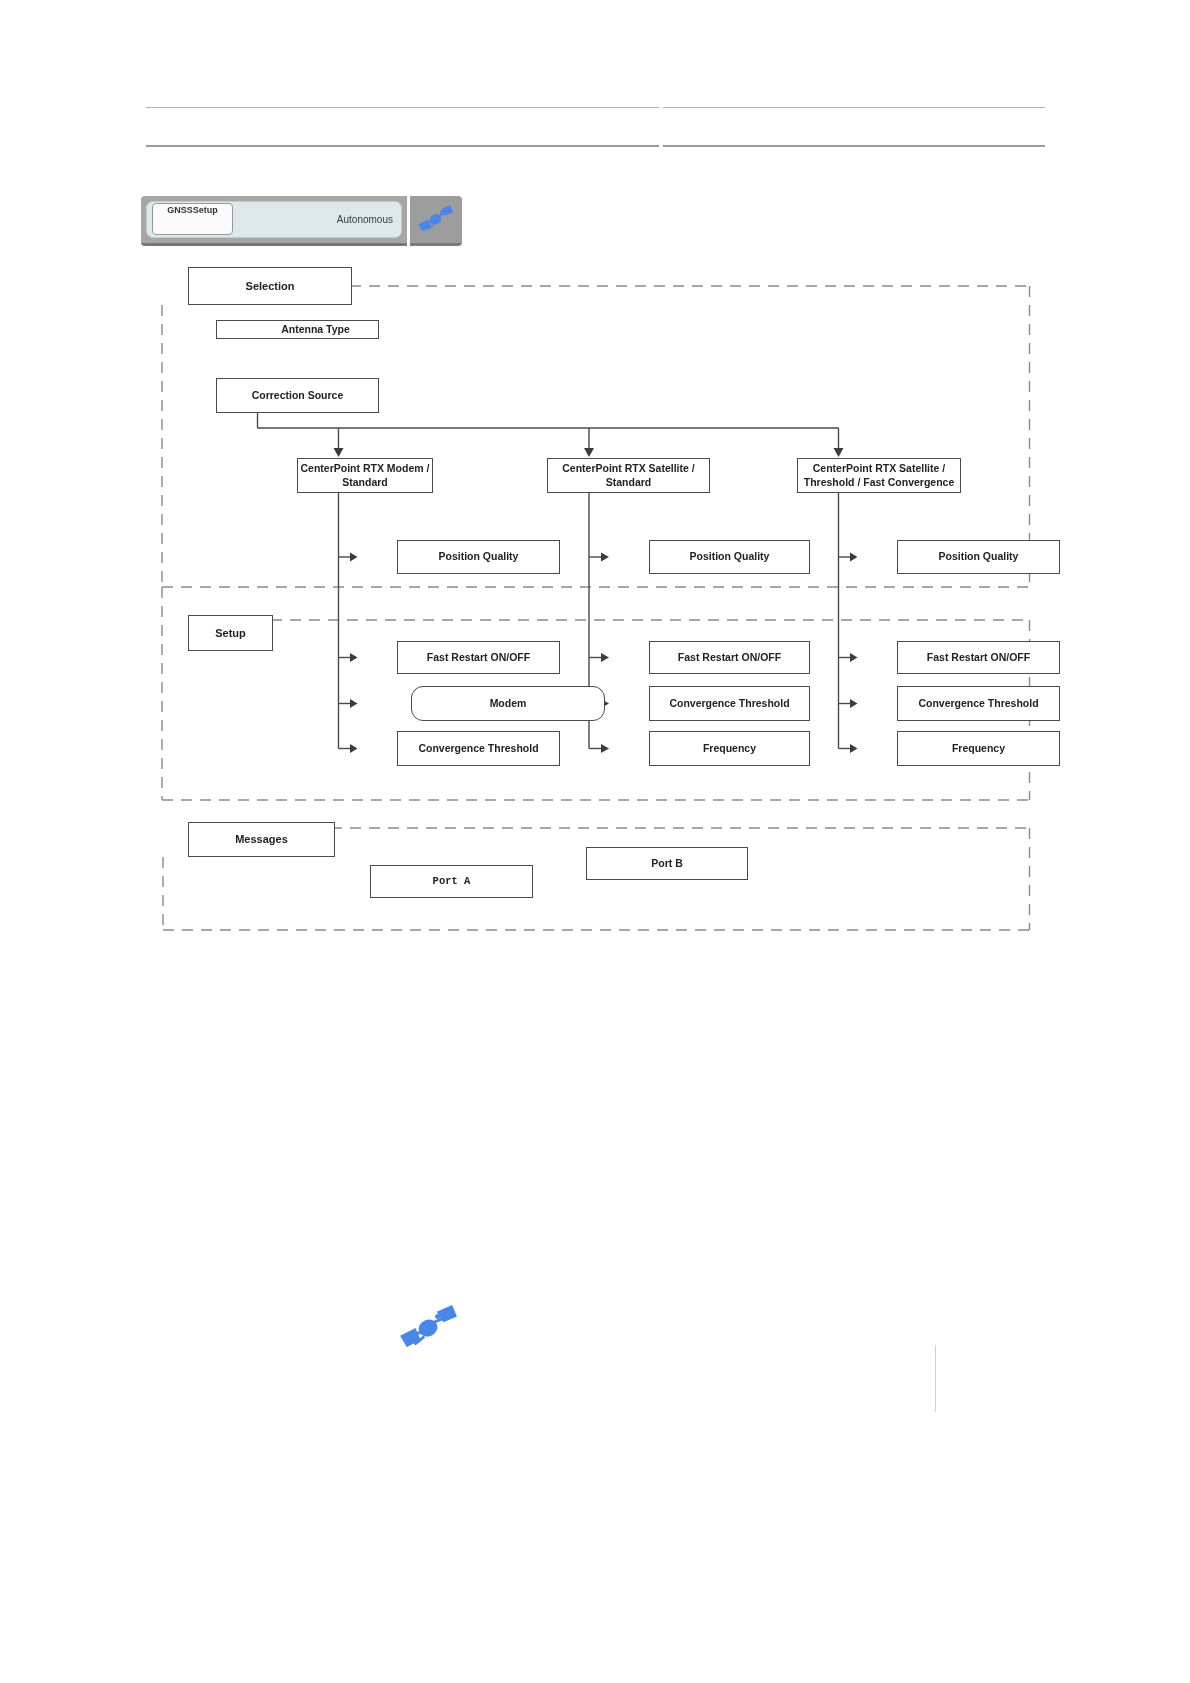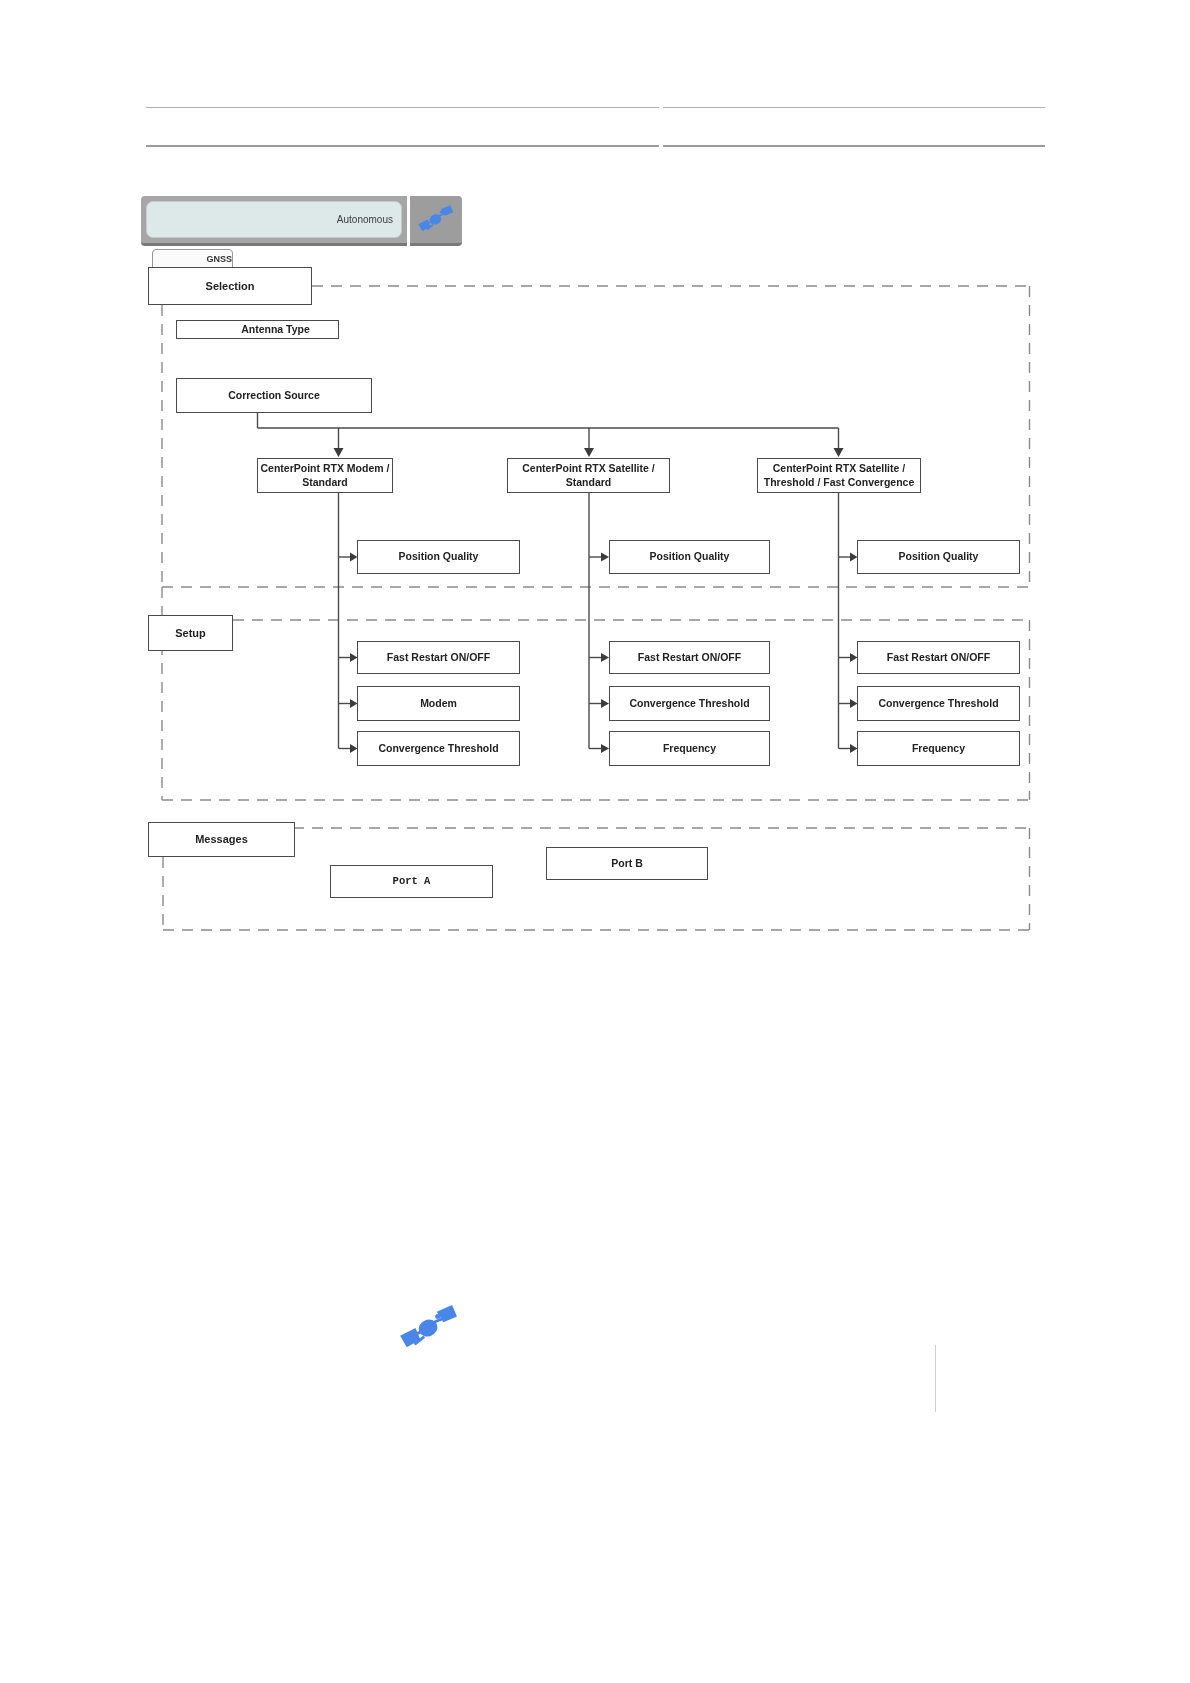--- a/index.html
+++ b/index.html
@@ -2,33 +2,33 @@
 <html><head>
 <meta charset="utf-8">
 <style>
   html,body{margin:0;padding:0;background:#ffffff;}
   #page{position:relative;width:1190px;height:1683px;background:#ffffff;overflow:hidden;
         font-family:"Liberation Sans",sans-serif;}
   .rule{position:absolute;}
   
   .nbox{position:absolute;background:#ffffff;border:1.5px solid #4a4a4a;box-sizing:border-box;
         display:flex;flex-direction:column;align-items:center;justify-content:center;
-        font-weight:bold;color:#222;text-align:center;font-size:10.5px;line-height:1.32;}
+        font-weight:bold;color:#222;text-align:center;font-size:10.5px;line-height:1.32;margin-left:40px;}
   .nbox.section{font-size:11px;}
   .nbox span{display:block;white-space:nowrap;}
   svg.overlay{position:absolute;left:0;top:0;pointer-events:none;}
   
   #widget{position:absolute;left:141px;top:196px;width:266px;height:50px;background:#a6a6a6;
           border-radius:4px 0 0 4px;border-bottom:3px solid #787878;box-sizing:border-box;}
   #widget-inner{position:absolute;left:5px;top:5px;width:256px;height:37px;background:#dde9e8;
           border-radius:7px;border:1px solid #c2cccb;box-sizing:border-box;}
   #gnss-btn{position:absolute;left:5px;top:1px;width:81px;height:32px;background:#fbfbfb;
           border:1px solid #979797;border-radius:4px;box-sizing:border-box;
-          display:flex;flex-direction:column;align-items:flex-end;justify-content:center;
-          font-size:9px;font-weight:bold;color:#333;line-height:1.35;margin-top:46px;}
+          display:flex;flex-direction:row;align-items:flex-start;justify-content:center;
+          font-size:9px;font-weight:bold;color:#333;line-height:1.35;}
   #autonomous{position:absolute;right:8px;top:0;height:100%;display:flex;align-items:center;
           font-size:10px;color:#3d3d3d;}
   #sat-box{position:absolute;left:410px;top:196px;width:52px;height:50px;background:#9d9d9d;
           border-radius:0 4px 4px 0;border-bottom:3px solid #7a7a7a;box-sizing:border-box;
           display:flex;align-items:center;justify-content:center;}
   #big-sat{position:absolute;left:398px;top:1303px;width:62px;height:52px;}
   #artifact-line{position:absolute;left:935px;top:1345px;width:1px;height:67px;background:#cfcfcf;}
 </style>
 </head>
 <body>
@@ -135,21 +135,21 @@
   <div class="nbox section" style="left:148px;top:615px;width:85px;height:36px;">
     <span>Setup</span>
   </div>
   <div class="nbox section" style="left:148px;top:822px;width:147px;height:35px;">
     <span>Messages</span>
   </div>
 
   <div class="nbox" style="left:176px;top:320px;width:163px;height:19px;padding-left:36px;">
     <span>Antenna Type</span>
   </div>
-  <div class="nbox" style="left:176px;top:378px;width:196px;height:35px;">
+  <div class="nbox" style="left:176px;top:378px;width:163px;height:35px;">
     <span>Correction Source</span>
   </div>
 
   <div class="nbox" style="left:257px;top:458px;width:136px;height:35px;">
     <span>CenterPoint RTX Modem /</span>
     <span>Standard</span>
   </div>
   <div class="nbox" style="left:507px;top:458px;width:163px;height:35px;">
     <span>CenterPoint RTX Satellite /</span>
     <span>Standard</span>
@@ -165,21 +165,21 @@
   <div class="nbox" style="left:609px;top:540px;width:161px;height:34px;">
     <span>Position Quality</span>
   </div>
   <div class="nbox" style="left:857px;top:540px;width:163px;height:34px;">
     <span>Position Quality</span>
   </div>
 
   <div class="nbox" style="left:357px;top:641px;width:163px;height:33px;">
     <span>Fast Restart ON/OFF</span>
   </div>
-  <div class="nbox" style="left:357px;top:686px;width:163px;height:35px;">
+  <div class="nbox" style="left:371px;top:686px;width:194px;height:35px;border-radius:12px;">
     <span>Modem</span>
   </div>
   <div class="nbox" style="left:357px;top:731px;width:163px;height:35px;">
     <span>Convergence Threshold</span>
   </div>
 
   <div class="nbox" style="left:609px;top:641px;width:161px;height:33px;">
     <span>Fast Restart ON/OFF</span>
   </div>
   <div class="nbox" style="left:609px;top:686px;width:161px;height:35px;">

